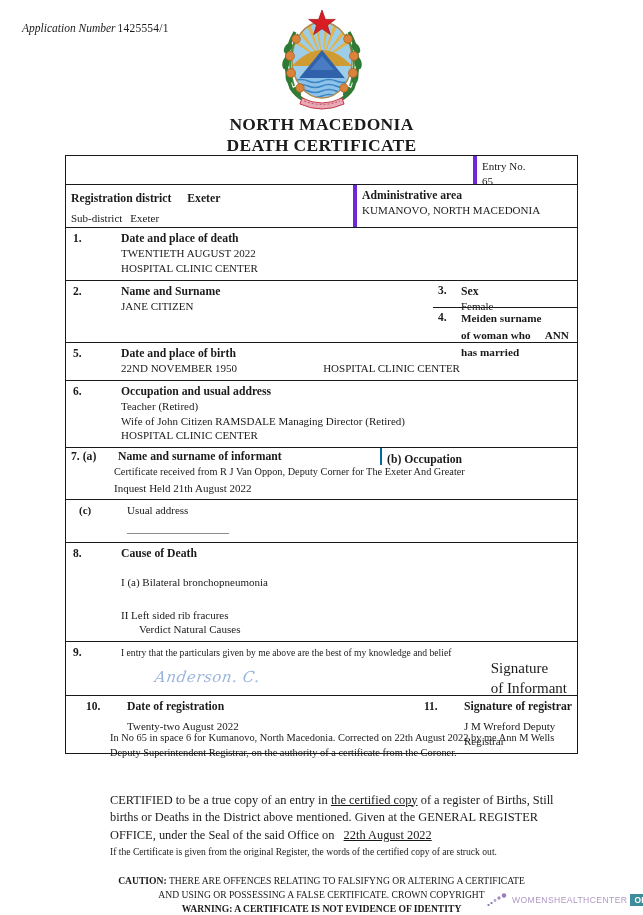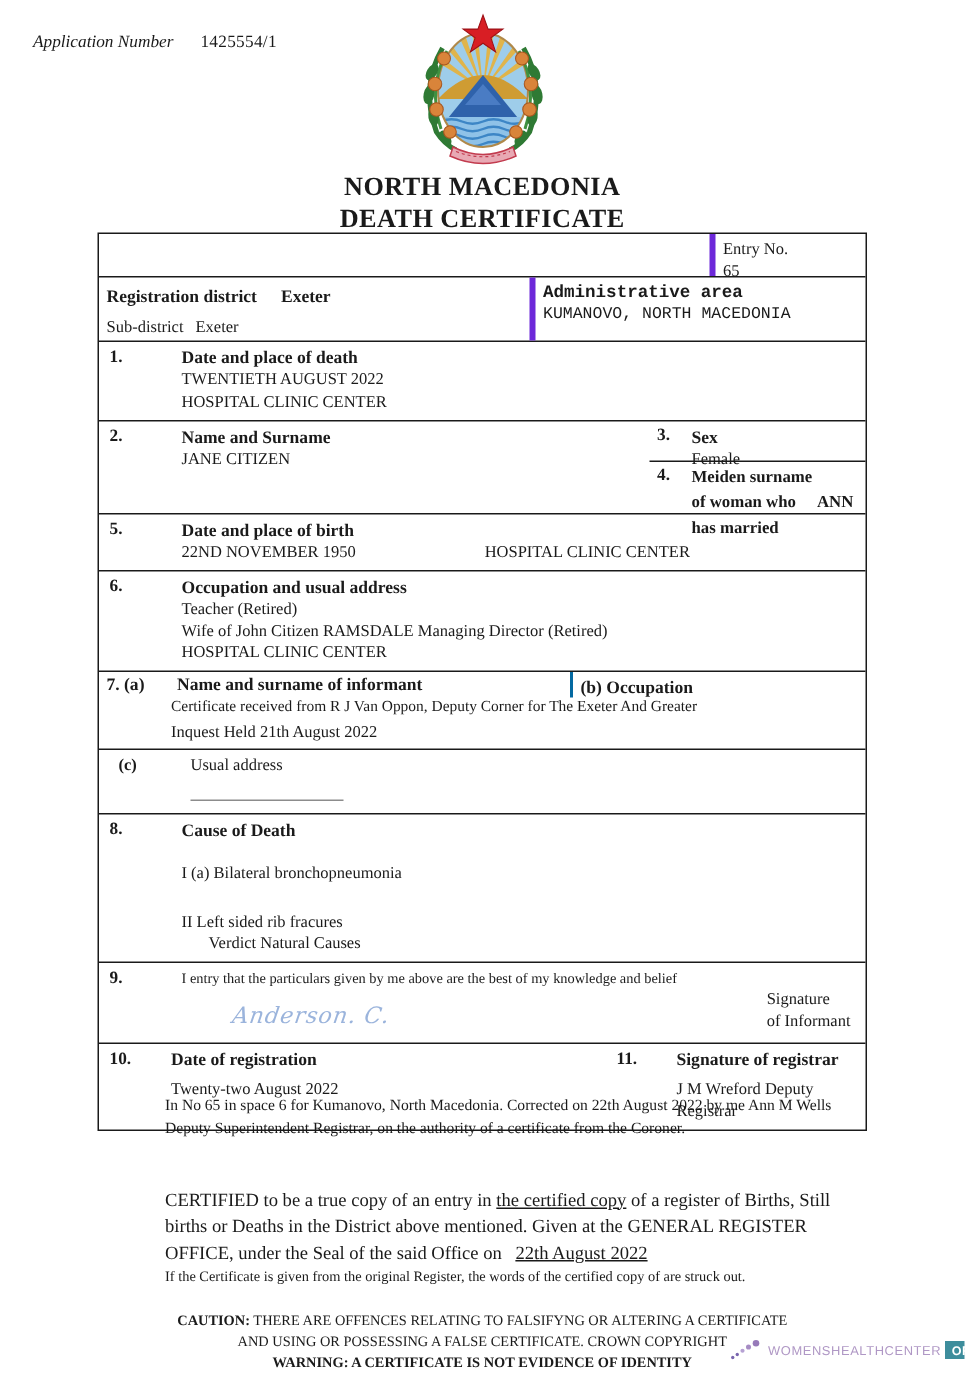--- a/index.html
+++ b/index.html
@@ -19,21 +19,21 @@
 
   
   #app-number {
     position: absolute;
     top: 22px;
     left: 22px;
     font-size: 11.5px;
     white-space: nowrap;
   }
   #app-number .an-label { font-style: italic; }
-  #app-number .an-value { margin-left: 18px; letter-spacing: .2px; }
+  #app-number .an-value { margin-left: 2px; letter-spacing: .2px; }
 
   
   #emblem-wrap {
     position: absolute;
     top: 8px;
     left: 0;
     width: 643px;
     text-align: center;
   }
   #emblem-wrap svg { display: inline-block; }
@@ -81,21 +81,21 @@
   .small { font-size: 10.3px; line-height: 1.36; }
   .grow { flex: 1 1 auto; min-width: 0; }
 
   
   .r-entry { height: 28px; }
   .r-entry .left { flex: 1 1 auto; }
   .r-entry .right { width: 104px; flex: 0 0 104px; }
 
   .r-reg { height: 42px; }
   .r-reg .left { flex: 1 1 auto; position: relative; }
-  .r-reg .right { width: 224px; flex: 0 0 224px; font-family: Liberation Mono, monospace; }
+  .r-reg .right { width: 224px; flex: 0 0 224px; }
   .subdist {
     position: absolute;
     left: 5px;
     bottom: 3px;
     font-size: 11px;
   }
   .subdist .sd-val { margin-left: 8px; }
 
   .r-death { min-height: 42px; }
   .r-name { min-height: 61px; }
@@ -136,37 +136,37 @@
   .cause-a { margin-top: 14px; }
   .cause-b { margin-top: 18px; }
   .cause-b2 { margin-left: 18px; }
 
   .r-decl { min-height: 53px; position: relative; }
   .decl-text { font-size: 9.6px; padding-top: 2px; }
   .sigblock {
     position: absolute;
     right: 10px;
     top: 17px;
-    font-size: 11px;
+    font-size: 15px;
     line-height: 1.32;
     text-align: left;
   }
   .signature {
     font-family: "DejaVu Serif", serif;
     font-style: italic;
     font-size: 15px;
     color: #9bb4dc;
     margin-top: 10px;
     margin-left: 34px;
     letter-spacing: .6px;
     transform: skewX(-8deg);
     display: inline-block;
   }
 
-  .r-final { min-height: 40px; }
+  .r-final { min-height: 40px; margin-left: 13px; }
   .r-final .f-left { flex: 0 0 345px; width: 345px; display: flex; }
   .r-final .f-right { flex: 1 1 auto; display: flex; }
   .f-num { width: 43px; flex: 0 0 43px; font-weight: bold; font-size: 11.5px; padding-top: 4px; padding-left: 7px; box-sizing: border-box; }
 
   
   #footer {
     position: absolute;
     left: 110px;
     top: 731px;
     width: 460px;

